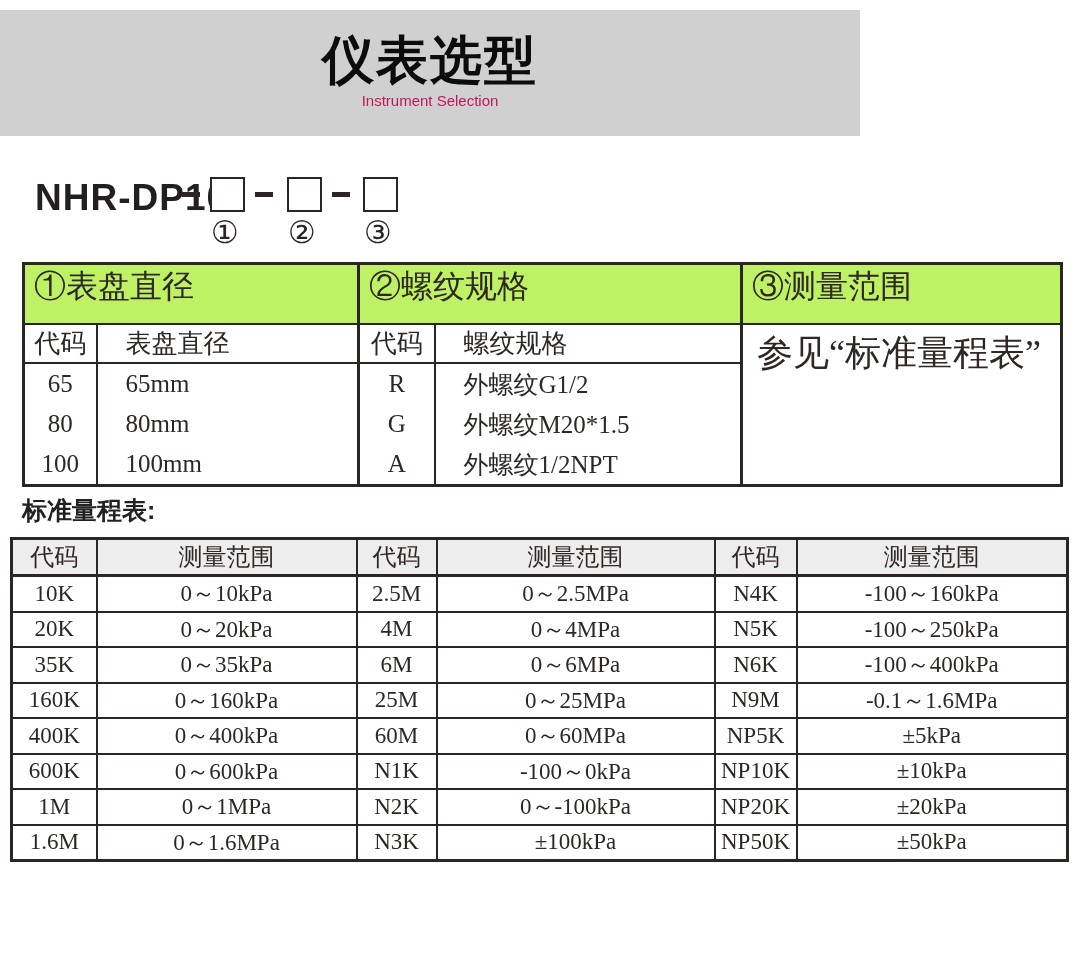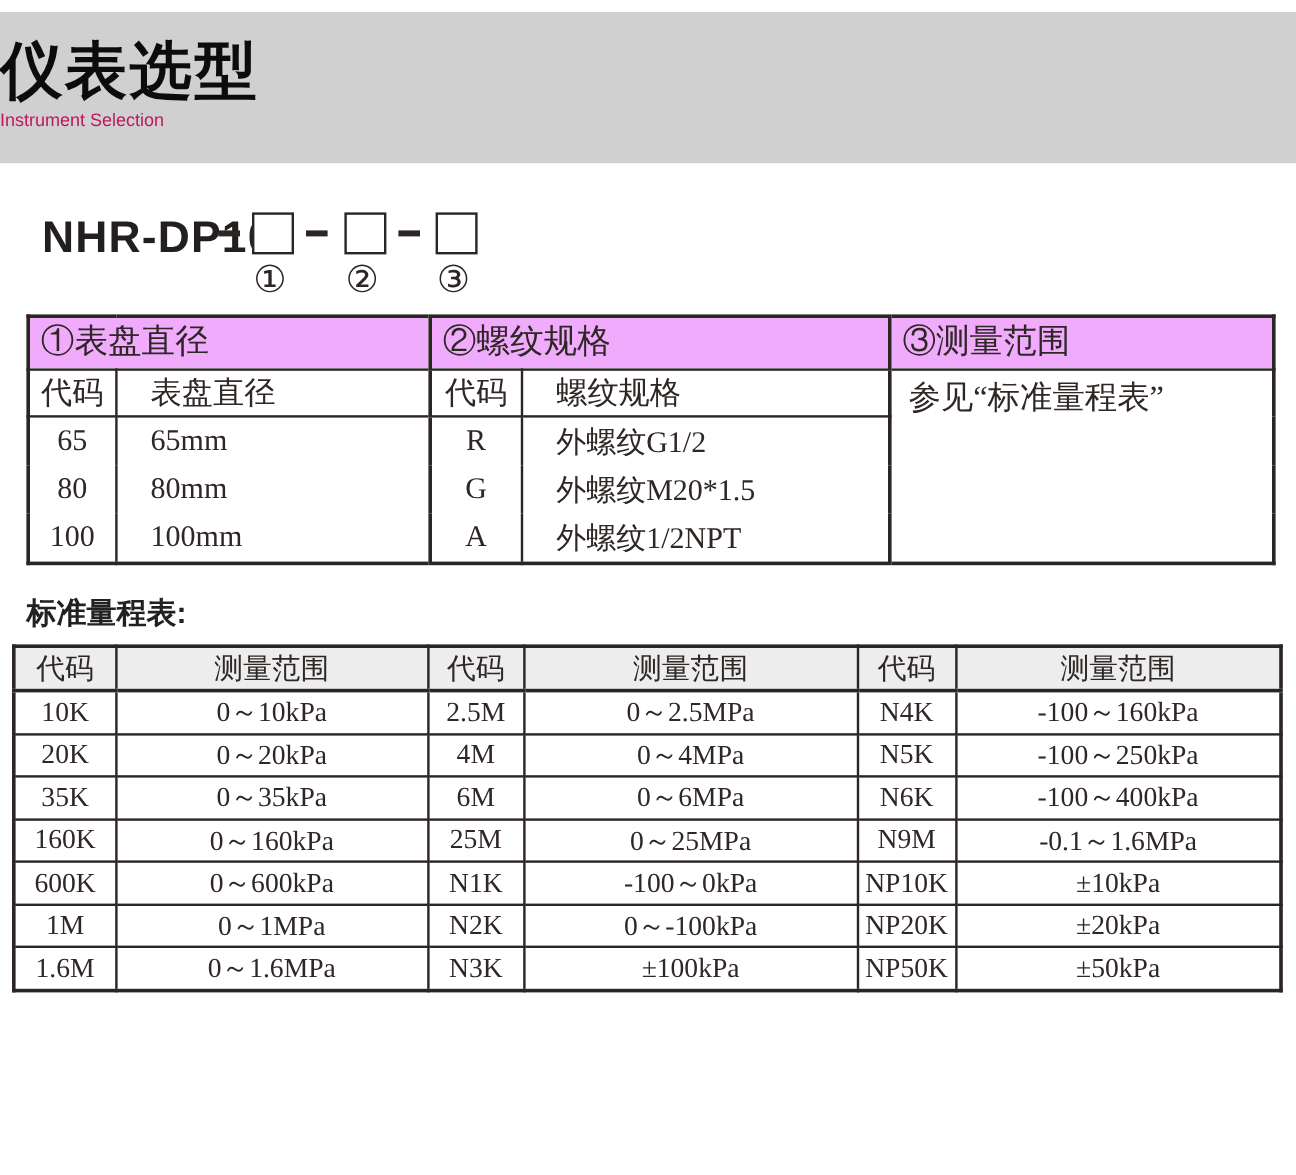--- a/index.html
+++ b/index.html
@@ -1,49 +1,49 @@
 <!DOCTYPE html>
 <html><head>
 <meta charset="utf-8">
 <style>
   html,body{margin:0;padding:0;background:#ffffff;}
   .page{position:relative;width:1080px;height:979px;background:#ffffff;overflow:hidden;
         font-family:"Liberation Serif","DejaVu Serif",serif;color:#2e2725;}
 
   
-  .banner{position:absolute;left:0;top:10px;width:1080px;height:126px;background:#d1d0d1;text-align:left;}
+  .banner{position:absolute;left:0;top:10px;width:860px;height:126px;background:#d1d0d1;text-align:center;}
   .banner-title{margin-top:22px;font-family:"Liberation Sans","DejaVu Sans",sans-serif;
                 font-weight:bold;font-size:52px;line-height:56px;color:#0d0c0c;letter-spacing:2px;}
   .banner-subtitle{font-family:"Liberation Sans","DejaVu Sans",sans-serif;
                    font-size:15px;line-height:26px;color:#be185d;}
 
   
   .model-prefix{position:absolute;left:35px;top:179px;font-family:"Liberation Sans","DejaVu Sans",sans-serif;
                 font-weight:bold;font-size:37px;line-height:37px;color:#231f1f;letter-spacing:1px;}
   .mdash{position:absolute;top:192px;width:18px;height:5px;background:#2b2523;}
   .d1{left:182px;} .d2{left:255px;} .d3{left:332px;}
   .mbox{position:absolute;top:177px;width:31px;height:31px;border:2.5px solid #2b2523;background:#fff;}
   .b1{left:210px;} .b2{left:287px;} .b3{left:363px;}
   .mnum{position:absolute;top:216px;font-family:"Liberation Sans","DejaVu Sans",sans-serif;
         font-size:31px;line-height:34px;color:#2b2523;}
   .n1{left:211px;} .n2{left:288px;} .n3{left:364px;}
 
   
   table{border-collapse:collapse;table-layout:fixed;}
   .sel-table{position:absolute;left:22px;top:262px;width:1038px;border:3px solid #2b2523;}
   .sel-table th,.sel-table td{border:2px solid #2b2523;overflow:hidden;white-space:nowrap;}
-  .sel-table .sec-head th{background:#f0abfc;font-weight:normal;text-align:left;
-                          font-size:28px;height:37px;padding:0 0 4px 9px;}
+  .sel-table .sec-head th{background:#bef264;font-weight:normal;text-align:left;
+                          font-size:32px;height:37px;padding:0 0 14px 9px;}
   .sel-table .sub-head td{height:35px;font-size:26px;}
   .sel-table .data td{height:38px;font-size:25px;}
   .sel-table td.code{text-align:center;}
   .sel-table td.name{text-align:left;padding-left:28px;}
   .sel-table .noh{border-top:0;border-bottom:0;}
   .sel-table .thickl{border-left:3px solid #2b2523;}
-  .sel-table td.note{vertical-align:top;text-align:left;padding:4px 10px 0 14px;font-size:27px;}
+  .sel-table td.note{vertical-align:top;text-align:left;padding:4px 10px 0 14px;font-size:36px;}
 
   
   .range-label{position:absolute;left:22px;top:494px;font-family:"Liberation Sans","DejaVu Sans",sans-serif;
                font-weight:bold;font-size:25px;color:#222020;}
   .range-table{position:absolute;left:10px;top:537px;width:1056px;border:3px solid #2b2523;}
   .range-table th{background:#ededee;font-weight:normal;font-size:24px;height:31px;
                   border:2px solid #2b2523;border-bottom:3px solid #2b2523;text-align:center;}
   .range-table td{border:2px solid #2b2523;font-size:23px;height:31.5px;text-align:center;
                   overflow:hidden;white-space:nowrap;}
 </style>
@@ -160,20 +160,28 @@
         </tr>
         <tr>
           <td>160K</td>
           <td>0～160kPa</td>
           <td>25M</td>
           <td>0～25MPa</td>
           <td>N9M</td>
           <td>-0.1～1.6MPa</td>
         </tr>
         <tr>
+          <td>400K</td>
+          <td>0～400kPa</td>
+          <td>60M</td>
+          <td>0～60MPa</td>
+          <td>NP5K</td>
+          <td>±5kPa</td>
+        </tr>
+        <tr>
           <td>600K</td>
           <td>0～600kPa</td>
           <td>N1K</td>
           <td>-100～0kPa</td>
           <td>NP10K</td>
           <td>±10kPa</td>
         </tr>
         <tr>
           <td>1M</td>
           <td>0～1MPa</td>

